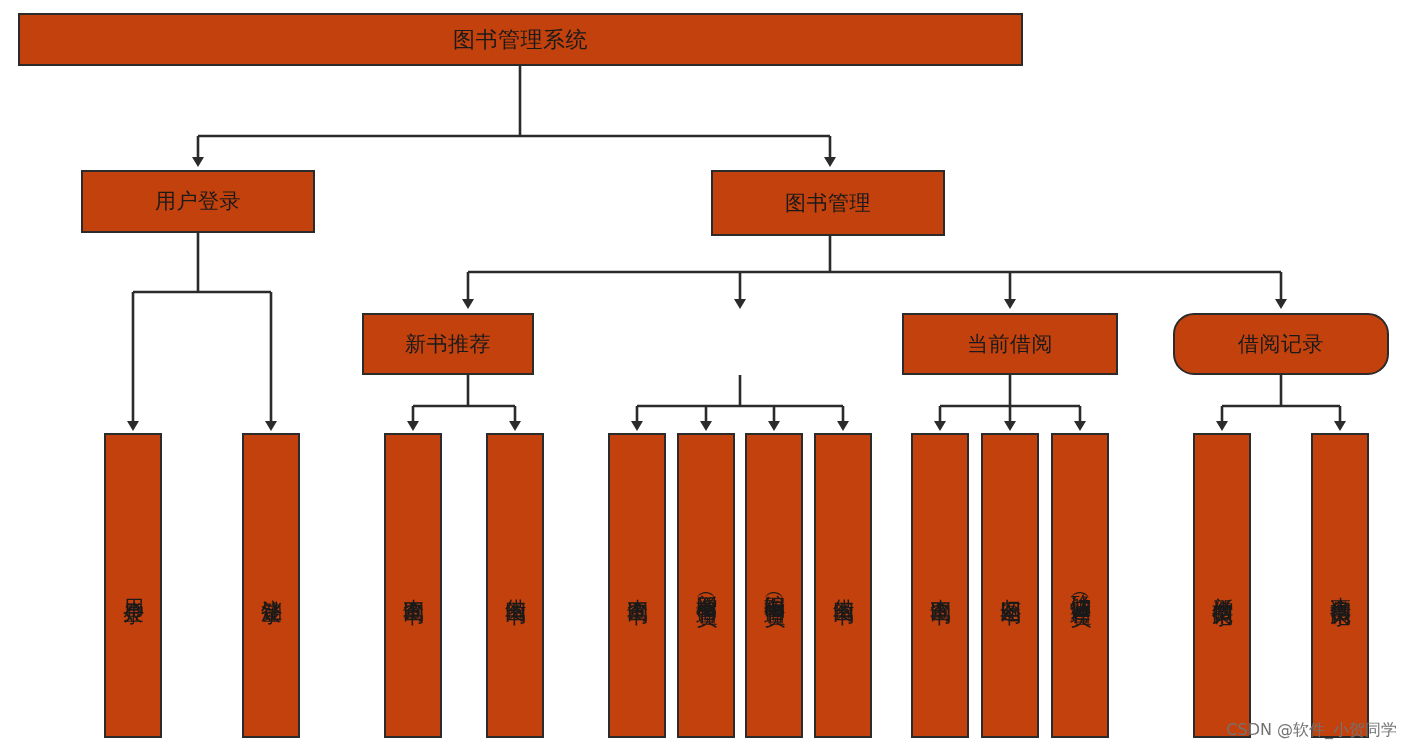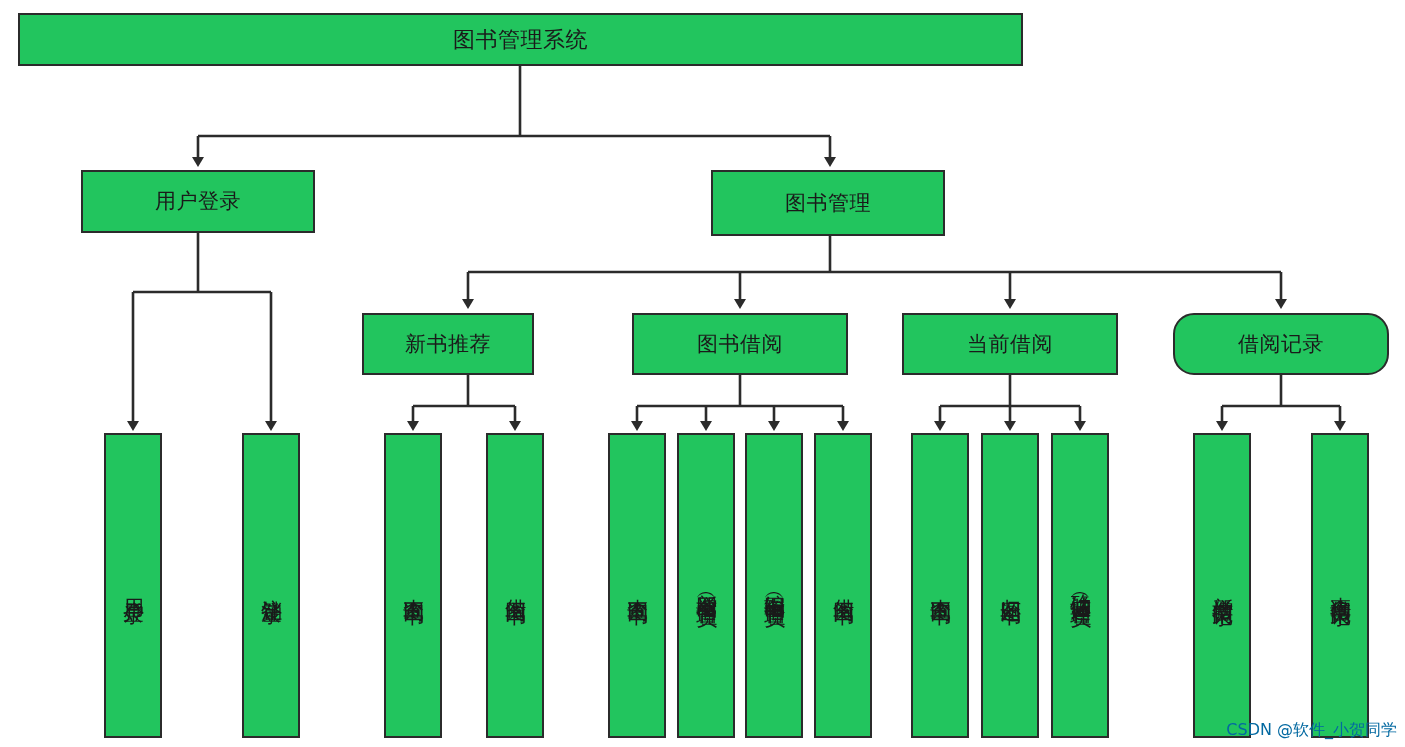--- a/index.html
+++ b/index.html
@@ -23,21 +23,21 @@
     position: absolute;
     left: 0;
     top: 0;
     width: 1405px;
     height: 747px;
     pointer-events: none;
   }
   .node {
     position: absolute;
     box-sizing: border-box;
-    background: #22c55e;
+    background: #c2410c;
     border: 2.5px solid #2b2b2b;
     display: flex;
     align-items: center;
     justify-content: center;
     z-index: 2;
   }
   .node .label {
     font-size: 21px;
     line-height: 1.08;
     color: #1a1a1a;
@@ -60,21 +60,21 @@
     line-height: 1.12;
     letter-spacing: 2px;
     white-space: nowrap;
     max-height: 100%;
   }
   #watermark {
     position: absolute;
     right: 8px;
     bottom: 6px;
     font-size: 16px;
-    color: #0369a1;
+    color: #737373;
     z-index: 5;
     white-space: nowrap;
     font-family: "DejaVu Sans", "Liberation Sans", sans-serif;
   }
 </style>
 </head>
 <body>
 
 <div id="canvas">
 
@@ -135,23 +135,20 @@
   <div class="node level2" style="left:81px; top:170px; width:234px; height:63px;">
     <span class="label">用户登录</span>
   </div>
   <div class="node level2" style="left:711px; top:170px; width:234px; height:66px;">
     <span class="label">图书管理</span>
   </div>
 
   <div class="node level3" style="left:362px; top:313px; width:172px; height:62px;">
     <span class="label">新书推荐</span>
   </div>
-  <div class="node level3" style="left:632px; top:313px; width:216px; height:62px;">
-    <span class="label">图书借阅</span>
-  </div>
   <div class="node level3" style="left:902px; top:313px; width:216px; height:62px;">
     <span class="label">当前借阅</span>
   </div>
   <div class="node level3" style="left:1173px; top:313px; width:216px; height:62px;border-radius:21px;">
     <span class="label">借阅记录</span>
   </div>
 
   <div class="node leaf" style="left:104px; top:433px; width:58px; height:305px;">
     <span class="label">用户登录</span>
   </div>

